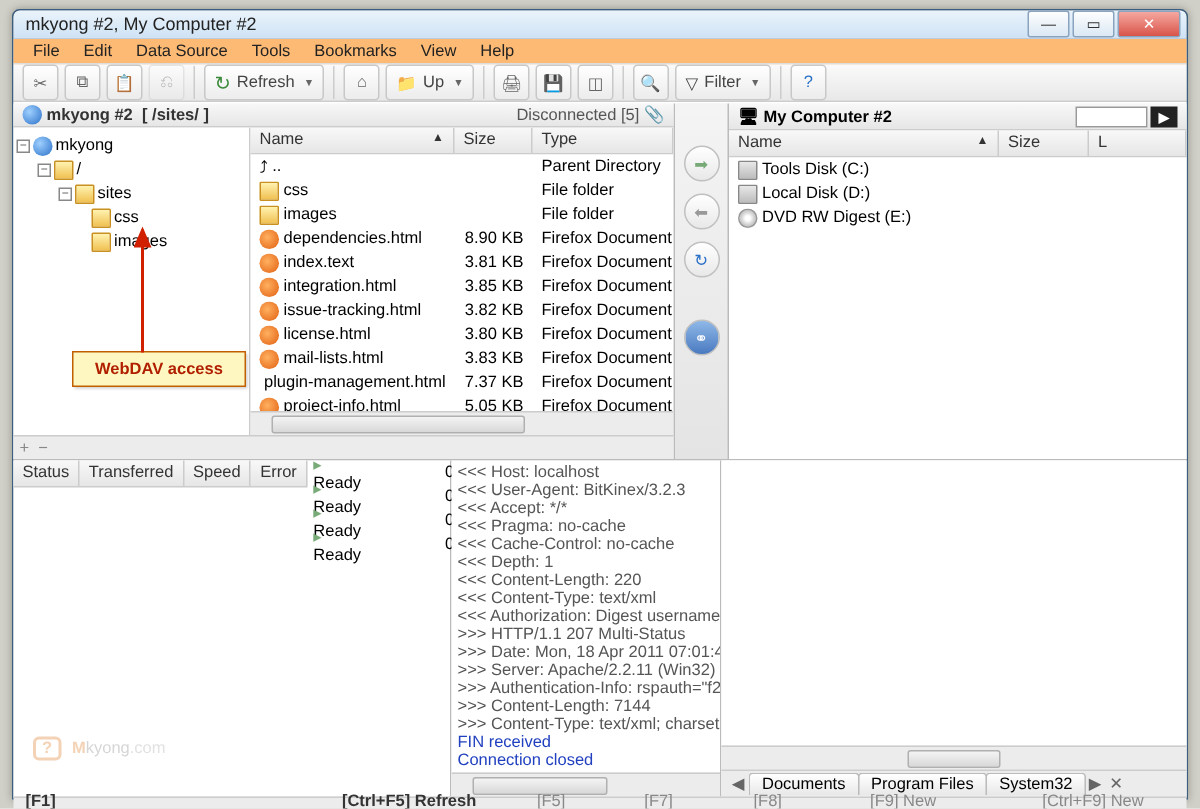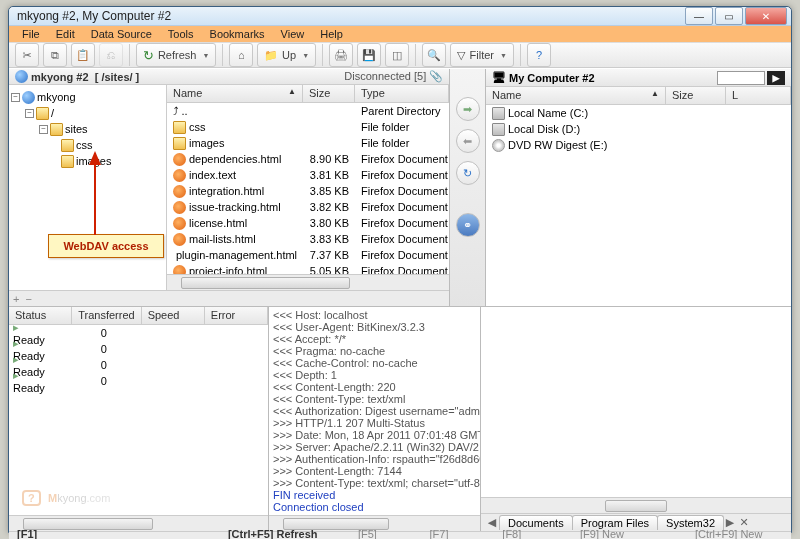--- a/index.html
+++ b/index.html
@@ -47,21 +47,21 @@
 .plusminus{height:16px;background:#ececec;border-top:1px solid #ccc;display:flex;align-items:center;padding:0 4px;gap:6px;color:#888;}
 
 .mid-pane{width:36px;background:linear-gradient(#f4f4f4,#e4e4e4);border-right:1px solid #bbb;display:flex;flex-direction:column;align-items:center;padding-top:28px;gap:8px;}
 .mid-btn{width:24px;height:24px;border:1px solid #c0c0c0;border-radius:12px;background:linear-gradient(#fff,#e8e8e8);display:flex;align-items:center;justify-content:center;cursor:pointer;}
 
 .right-pane{flex:1;display:flex;flex-direction:column;background:#fff;}
 .right-header{height:18px;background:linear-gradient(#f8f8f8,#e6e6e6);border-bottom:1px solid #ccc;display:flex;align-items:center;padding:0 6px;font-weight:bold;}
 .right-header .combo{margin-left:auto;width:48px;height:14px;border:1px solid #999;background:#fff;}
 .right-header .go{width:18px;height:14px;background:#222;color:#fff;display:flex;align-items:center;justify-content:center;margin-left:2px;cursor:pointer;font-size:9px;}
 
-.transfer-pane{width:260px;border-right:1px solid #bbb;background:#fff;display:flex;flex-direction:column;}
+.transfer-pane{width:292px;border-right:1px solid #bbb;background:#fff;display:flex;flex-direction:row;}
 .transfer-cols{display:flex;height:18px;background:linear-gradient(#f8f8f8,#e6e6e6);border-bottom:1px solid #ccc;}
 .transfer-cols .col{flex:1;}
 .transfer-rows{flex:1;}
 .trow{display:flex;height:16px;align-items:center;gap:48px;}
 .trow .c{flex:1;padding:0 4px;}
 
 .log-pane{flex:1;background:#fff;display:flex;flex-direction:column;overflow:hidden;border-right:1px solid #bbb;}
 .log-text{flex:1;overflow:hidden;padding:2px 4px;font-family:Tahoma;font-size:10px;color:#555;line-height:12px;white-space:nowrap;}
 .log-text .blue{color:#2040c0;}
 
@@ -313,21 +313,21 @@
               <span>Name</span>
               <span style="margin-left:auto;font-size:8px;">▲</span>
             </div>
           <div class="col" style="width:60px">Size</div>
           <div class="col" style="flex:1">L</div>
         </div>
         <div class="rows" id="rrows" style="flex:1">
             <div class="row">
               <div class="cell c-name" style="width:180px">
                 <span class="ficon drive"></span>
-                <span>Local Name (C:)</span>
+                <span>Tools Disk (C:)</span>
               </div>
             </div>
             <div class="row">
               <div class="cell c-name" style="width:180px">
                 <span class="ficon drive"></span>
                 <span>Local Disk (D:)</span>
               </div>
             </div>
             <div class="row">
               <div class="cell c-name" style="width:180px">

